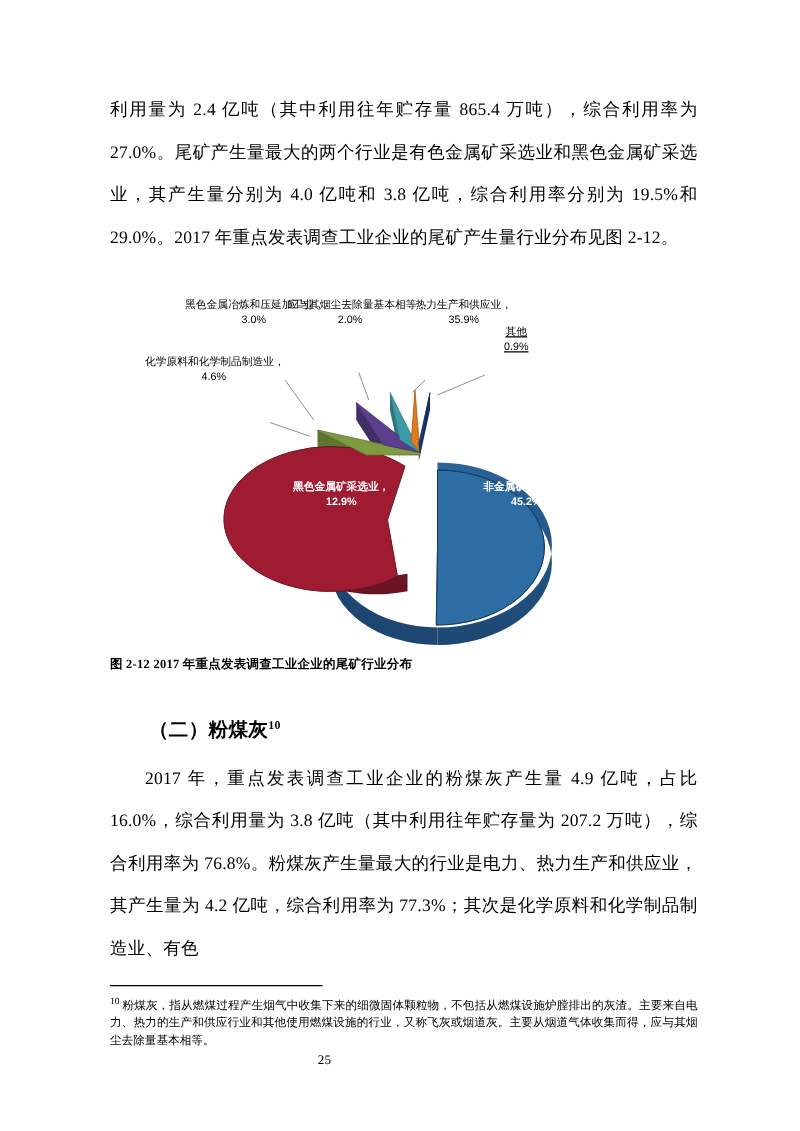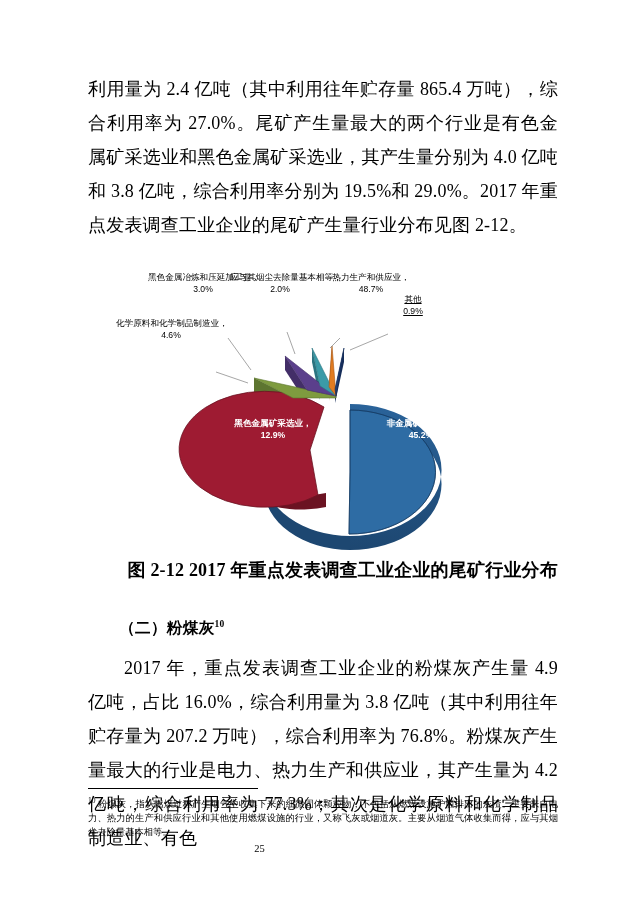--- a/index.html
+++ b/index.html
@@ -18,21 +18,21 @@
     overflow: hidden;
     box-sizing: border-box;
   }
   .content {
     position: absolute;
     left: 88px;
     top: 72px;
     width: 470px;
   }
   .para {
-    font-size: 18px;
+    font-size: 14px;
     line-height: 34px;
     color: #000;
     text-align: justify;
     letter-spacing: 0.2px;
   }
   .para.indent {
     text-indent: 2em;
   }
 
   
@@ -54,22 +54,22 @@
     line-height: 11.5px;
     color: #000;
     text-align: center;
     white-space: nowrap;
   }
   .lbl-in {
     color: #ffffff;
     font-weight: bold;
   }
   .fig-caption {
-    text-align: right;
-    font-size: 18px;
+    text-align: left;
+    font-size: 10px;
     color: #000;
     margin-top: 8px;
     font-weight: bold;
     letter-spacing: 0.2px;
   }
 
   .section-head {
     font-size: 15.6px;
     font-weight: bold;
     margin-top: 36px;
@@ -189,21 +189,21 @@
         <span>3.0%</span>
       </div>
 
       <div class="lbl" style="left:142px; top:22px; width:100px;">
         <span>应与其烟尘去除量基本相等，</span><br>
         <span>2.0%</span>
       </div>
 
       <div class="lbl" style="left:238px; top:22px; width:90px;">
         <span>热力生产和供应业，</span><br>
-        <span>48.7%</span>
+        <span>35.9%</span>
       </div>
 
       <div class="lbl" style="left:295px; top:44px; width:60px;text-decoration:underline;">
         <span>其他</span><br>
         <span>0.9%</span>
       </div>
 
       <div class="lbl" style="left:28px; top:68px; width:110px;">
         <span>化学原料和化学制品制造业，</span><br>
         <span>4.6%</span>

